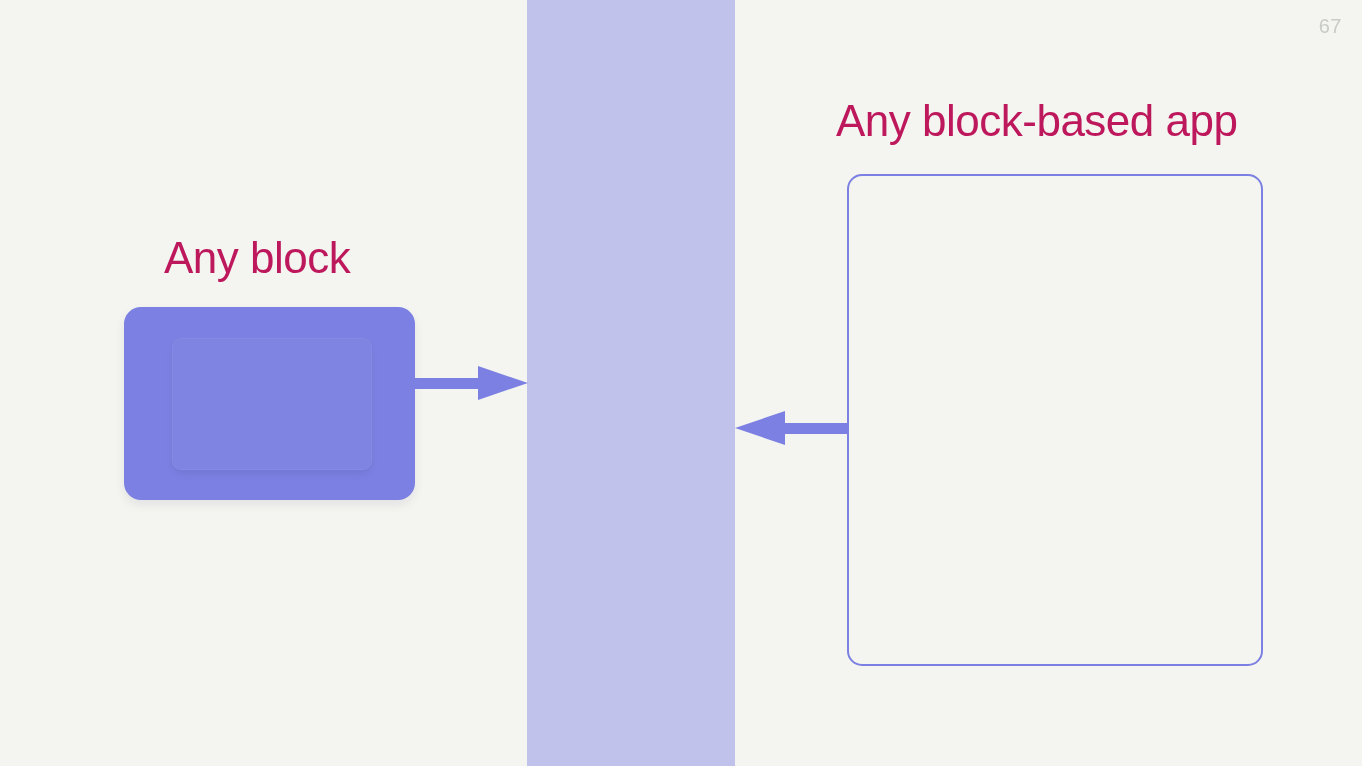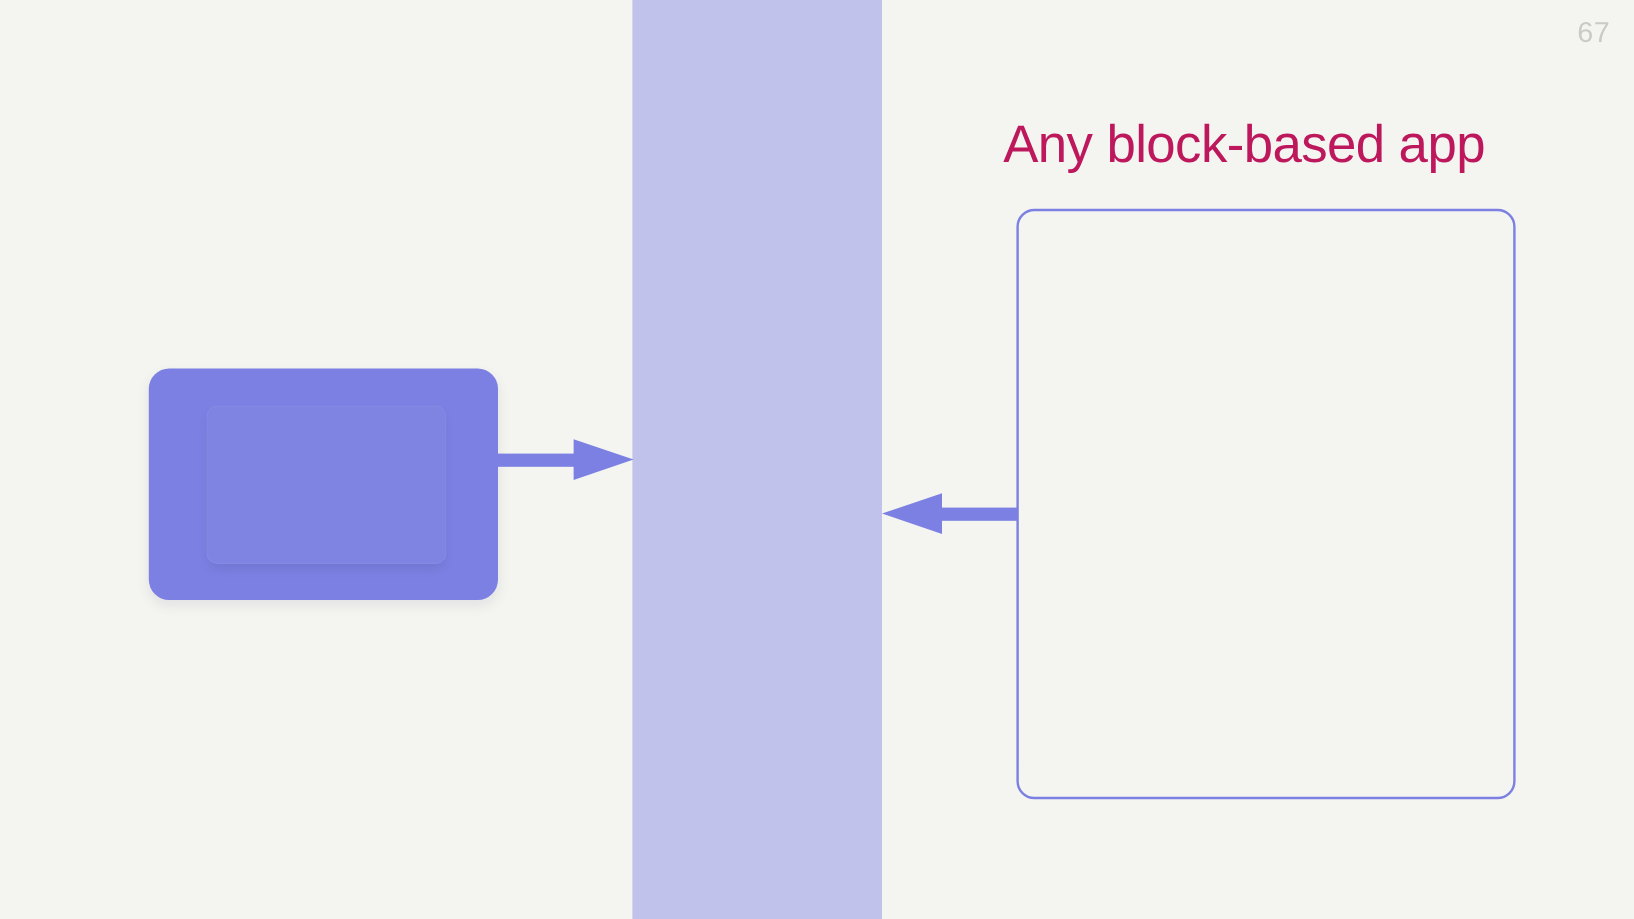--- a/index.html
+++ b/index.html
@@ -14,21 +14,21 @@
     background: #f4f5f0;
     overflow: hidden;
     font-family: "Liberation Sans", sans-serif;
   }
 
   
   .page-number {
     position: absolute;
     top: 16px;
     right: 20px;
-    font-size: 24px;
+    font-size: 20px;
     color: #c9cbc6;
     letter-spacing: 0.5px;
     line-height: 1;
     user-select: none;
   }
 
   
   .band {
     position: absolute;
     left: 527px;
@@ -124,20 +124,21 @@
 </style>
 </head>
 <body>
 
 <div id="slide">
 
   <div class="page-number">67</div>
 
   <div class="band"></div>
 
+  <div class="heading heading-left">Any block</div>
 
   <div class="block">
     <div class="block-inner"></div>
   </div>
 
   <div class="arrow arrow-right">
     <div class="arrow-shaft"></div>
     <div class="arrow-head"></div>
   </div>
 

